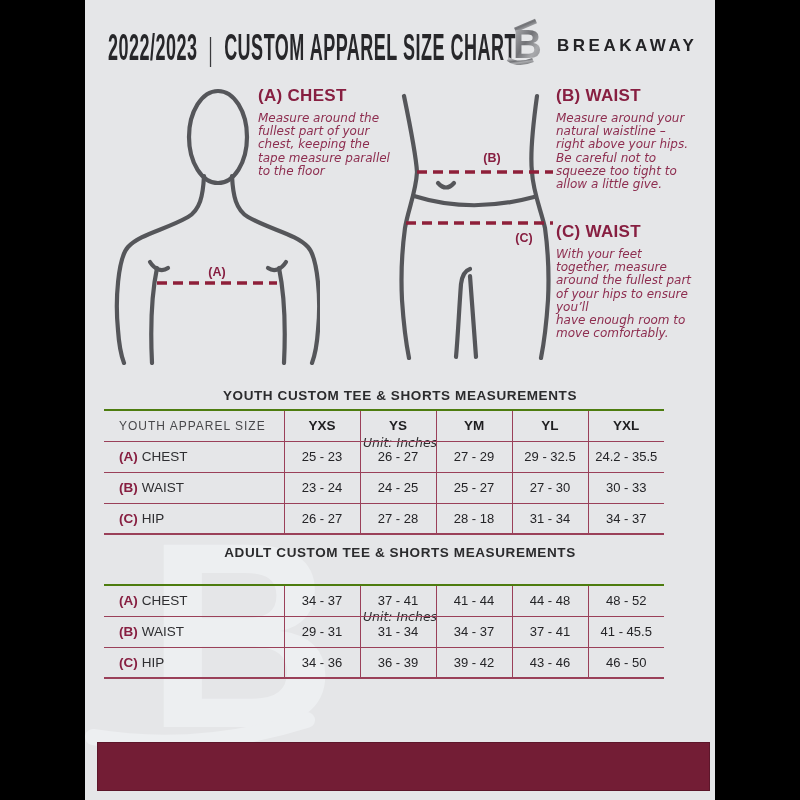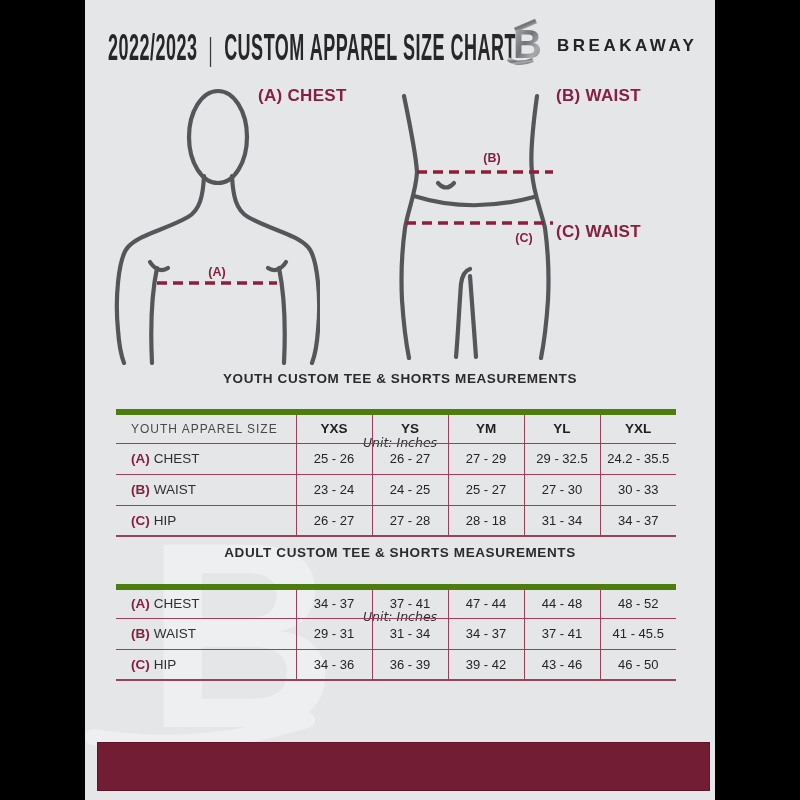--- a/index.html
+++ b/index.html
@@ -44,22 +44,22 @@
     position:absolute; left:85px; width:630px; text-align:center;
     font-weight:bold; font-size:13.5px; letter-spacing:0.6px; color:#2b2b2d;
   }
   .sec-unit {
     position:absolute; left:85px; width:630px; text-align:center;
     font-family:"DejaVu Sans",sans-serif; font-style:italic; font-size:12.5px; color:#2e2e30;margin-top:48px;
   }
 
   
   .size-table {
-    position:absolute; left:116px; width:560px; border-collapse:collapse; table-layout:fixed;
-    border-top:6px solid #4d7c0f; border-bottom:2px solid #9a4059;
+    position:absolute; left:104px; width:560px; border-collapse:collapse; table-layout:fixed;
+    border-top:2px solid #4d7c0f; border-bottom:2px solid #9a4059;
   }
   .size-table tr { height:31px; border-bottom:1.6px solid #9a4059; }
   .size-table tr:last-child { border-bottom:none; }
   .size-table th:not(:first-child), .size-table td:not(:first-child) { border-left:1.6px solid #9a4059; }
   .size-table .corner {
     text-align:left; padding-left:15px; font-weight:normal;
     font-size:12px; letter-spacing:1px; color:#48484b;
   }
   .size-table .col-head { text-align:center; font-size:13.5px; font-weight:bold; color:#1e1e20; }
   .size-table .row-head { text-align:left; padding-left:15px; font-size:13.5px; color:#2e2e31; }
@@ -133,26 +133,44 @@
     <path d="M 24 106 Q 81 124 144 107"></path>
     <path d="M 80 179 C 74 181 72 186 71 194 C 69 220 68 245 66 267"></path>
     <path d="M 80 186 C 82 212 84 240 86 267"></path>
     <path class="dash" d="M 27 82 L 163 82"></path>
     <path class="dash" d="M 16 133 L 163 133"></path>
     <text x="102" y="72" text-anchor="middle">(B)</text>
     <text x="134" y="152" text-anchor="middle">(C)</text>
   </svg>
 
   <div class="g-head" style="left:258px; top:86px;">(A) CHEST</div>
+  <div class="g-para" style="left:258px; top:112px;">Measure around the
+fullest part of your
+chest, keeping the
+tape measure parallel
+to the floor</div>
 
   <div class="g-head" style="left:556px; top:86px;">(B) WAIST</div>
+  <div class="g-para" style="left:556px; top:112px;">Measure around your
+natural waistline –
+right above your hips.
+Be careful not to
+squeeze too tight to
+allow a little give.</div>
 
   <div class="g-head" style="left:556px; top:222px;">(C) WAIST</div>
-
-  <div class="sec-title" style="top:371px;">YOUTH CUSTOM TEE &amp; SHORTS MEASUREMENTS</div>
+  <div class="g-para" style="left:556px; top:248px;">With your feet
+together, measure
+around the fullest part
+of your hips to ensure
+you’ll
+have enough room to
+move comfortably.</div>
+
+  <div class="sec-title" style="top:388px;">YOUTH CUSTOM TEE &amp; SHORTS MEASUREMENTS</div>
   <div class="sec-unit" style="top:387px;">Unit: Inches</div>
 
   <table class="size-table" style="top:409px;">
     <colgroup>
         <col style="width:180px">
         <col style="width:76px">
         <col style="width:76px">
         <col style="width:76px">
         <col style="width:76px">
         <col style="width:76px">
@@ -161,21 +179,21 @@
         <tr>
       <th class="corner">YOUTH APPAREL SIZE</th>
       <th class="col-head">YXS</th>
       <th class="col-head">YS</th>
       <th class="col-head">YM</th>
       <th class="col-head">YL</th>
       <th class="col-head">YXL</th>
     </tr>
     <tr>
       <td class="row-head"><span class="pfx">(A)</span><span>CHEST</span></td>
-      <td class="val">25 - 26</td>
+      <td class="val">25 - 23</td>
       <td class="val">26 - 27</td>
       <td class="val">27 - 29</td>
       <td class="val">29 - 32.5</td>
       <td class="val">24.2 - 35.5</td>
     </tr>
     <tr>
       <td class="row-head"><span class="pfx">(B)</span><span>WAIST</span></td>
       <td class="val">23 - 24</td>
       <td class="val">24 - 25</td>
       <td class="val">25 - 27</td>
@@ -203,21 +221,21 @@
         <col style="width:76px">
         <col style="width:76px">
         <col style="width:76px">
         <col style="width:76px">
       </colgroup>
     <tbody>
     <tr>
       <td class="row-head"><span class="pfx">(A)</span><span>CHEST</span></td>
       <td class="val">34 - 37</td>
       <td class="val">37 - 41</td>
-      <td class="val">47 - 44</td>
+      <td class="val">41 - 44</td>
       <td class="val">44 - 48</td>
       <td class="val">48 - 52</td>
     </tr>
     <tr>
       <td class="row-head"><span class="pfx">(B)</span><span>WAIST</span></td>
       <td class="val">29 - 31</td>
       <td class="val">31 - 34</td>
       <td class="val">34 - 37</td>
       <td class="val">37 - 41</td>
       <td class="val">41 - 45.5</td>

